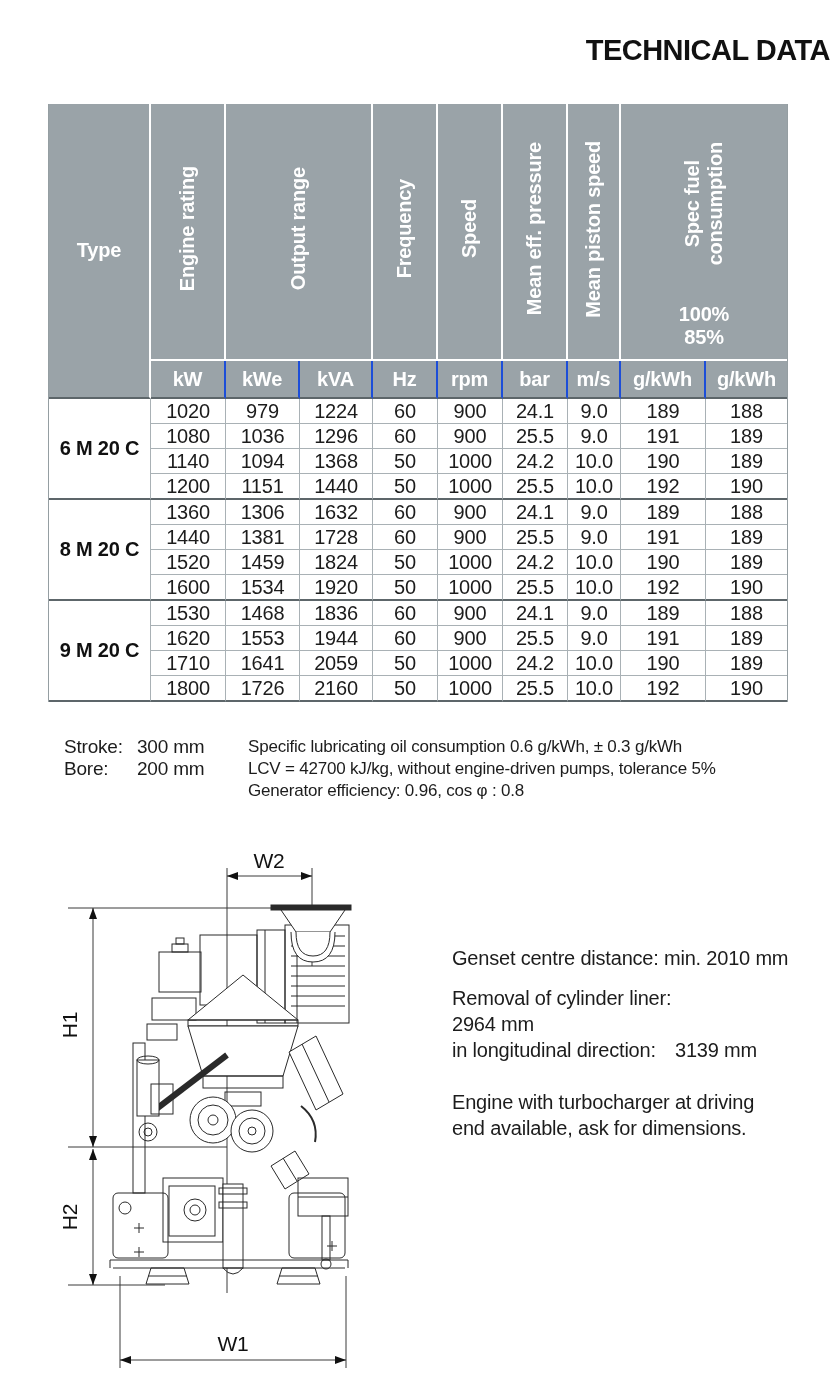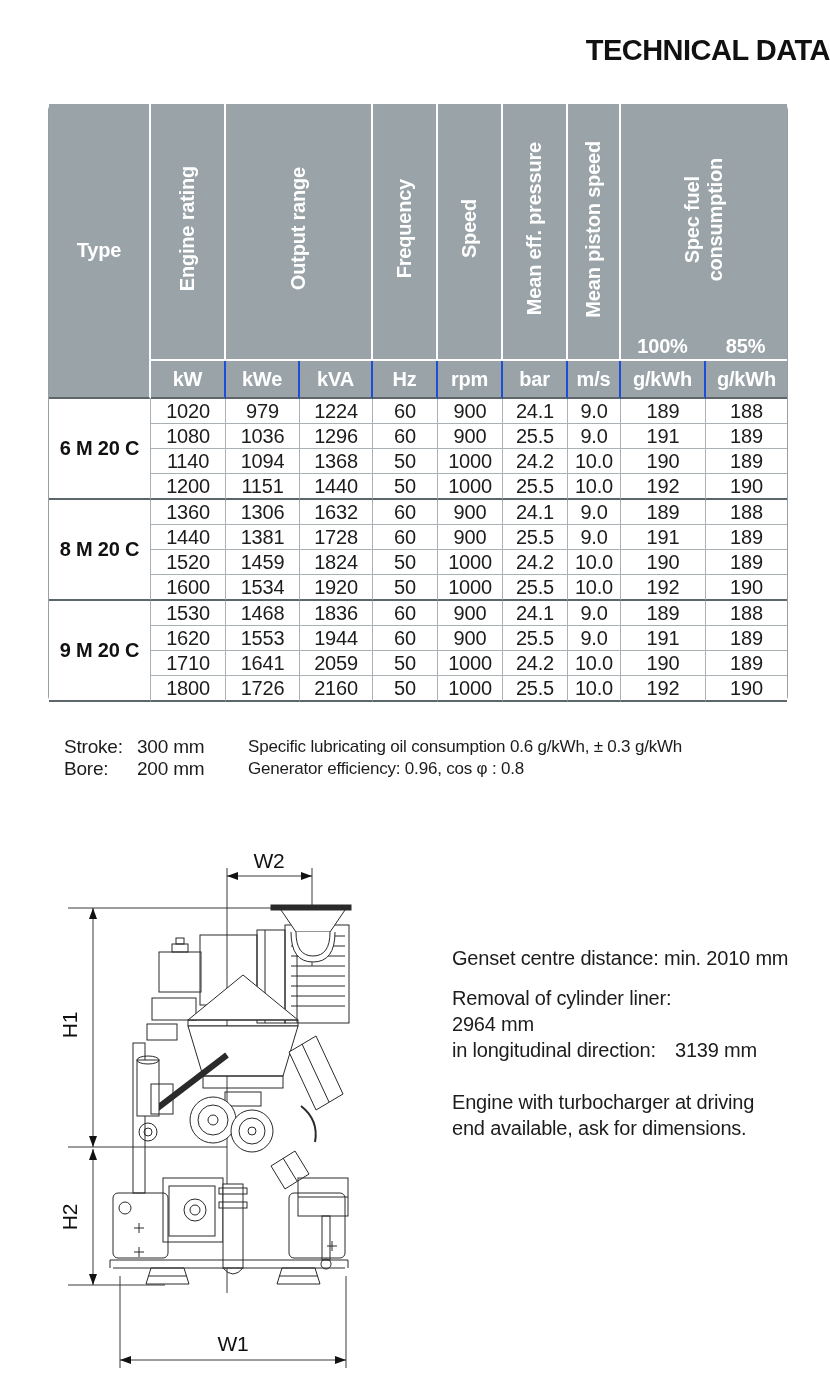--- a/index.html
+++ b/index.html
@@ -14,33 +14,33 @@
   body{background:#ffffff;font-family:"Liberation Sans","DejaVu Sans",sans-serif;color:var(--text);}
   .page{position:relative;width:830px;height:1382px;background:#ffffff;overflow:hidden;letter-spacing:-0.2px;}
 
   
   .title{position:absolute;top:34px;left:0;width:100%;text-align:right;
          font-size:29px;font-weight:bold;letter-spacing:-0.5px;color:#111;}
 
   
   .table-wrap{position:absolute;left:48px;top:104px;}
   table{border-collapse:separate;border-spacing:0;table-layout:fixed;width:738px;
-        border-left:1.5px solid #959ea2;border-right:1.5px solid #959ea2;border-radius:6px;}
+        border-left:1.5px solid #959ea2;border-right:1.5px solid #959ea2;}
   th,td{box-sizing:border-box;padding:0;text-align:center;vertical-align:middle;}
   thead th{background:var(--header-bg);color:var(--header-text);font-weight:bold;font-size:20px;}
   thead tr.tall th{height:257px;border-right:2px solid #fff;border-bottom:2px solid #fff;}
   thead tr.tall th:last-child{border-right:none;}
   thead tr.tall th.typecell{border-bottom:2px solid var(--line-dark);}
   thead tr.units th{height:38px;border-right:2px solid #1d4ed8;border-bottom:2px solid var(--line-dark);font-size:20px;}
   thead tr.units th:last-child{border-right:none;}
   .vlab{writing-mode:vertical-rl;transform:rotate(180deg);display:inline-block;line-height:1.05;white-space:nowrap;}
   .sf-inner{display:flex;flex-direction:column;height:253px;align-items:center;}
   .sf-inner .vwrap{margin:auto;writing-mode:vertical-rl;transform:rotate(180deg);line-height:1.15;}
   .sf-inner .vwrap span{display:block;}
-  .loads{display:flex;width:100%;}
+  .loads{display:flex;width:100%;padding-bottom:9px;flex-direction:column;}
   .loads span{flex:1;text-align:center;}
   tbody td{height:25px;line-height:24px;font-size:20px;color:var(--text);
            border-right:1px solid var(--line-light);border-bottom:1px solid var(--line-light);background:#fff;}
   tbody td:last-child{border-right:none;}
   tbody th{font-size:20px;font-weight:bold;background:#fff;color:#111;
            border-right:1px solid var(--line-light);border-bottom:2px solid var(--line-dark);}
   tbody tr.group-end td{border-bottom:2px solid var(--line-dark);}
 
   
   .notes-left{position:absolute;left:64px;top:736px;font-size:19px;line-height:22px;}
@@ -253,20 +253,21 @@
     </table>
   </div>
 
   <div class="notes-left">
     <div><span class="note-label">Stroke:</span><span>300 mm</span></div>
     <div><span class="note-label">Bore:</span><span>200 mm</span></div>
   </div>
 
   <div class="notes-right">
     <div>Specific lubricating oil consumption 0.6 g/kWh, ± 0.3 g/kWh</div>
+    <div>LCV = 42700 kJ/kg, without engine-driven pumps, tolerance 5%</div>
     <div>Generator efficiency: 0.96, cos φ : 0.8</div>
   </div>
 
   <svg class="drawing" width="390" height="530" viewBox="0 0 390 530">
 
     <g stroke="#3a3a3a" stroke-width="1" fill="none">
       <line x1="172" y1="20" x2="172" y2="445"></line>
       <line x1="257" y1="20" x2="257" y2="118"></line>
       <line x1="172" y1="28" x2="257" y2="28"></line>
       <line x1="13" y1="60" x2="294" y2="60"></line>

